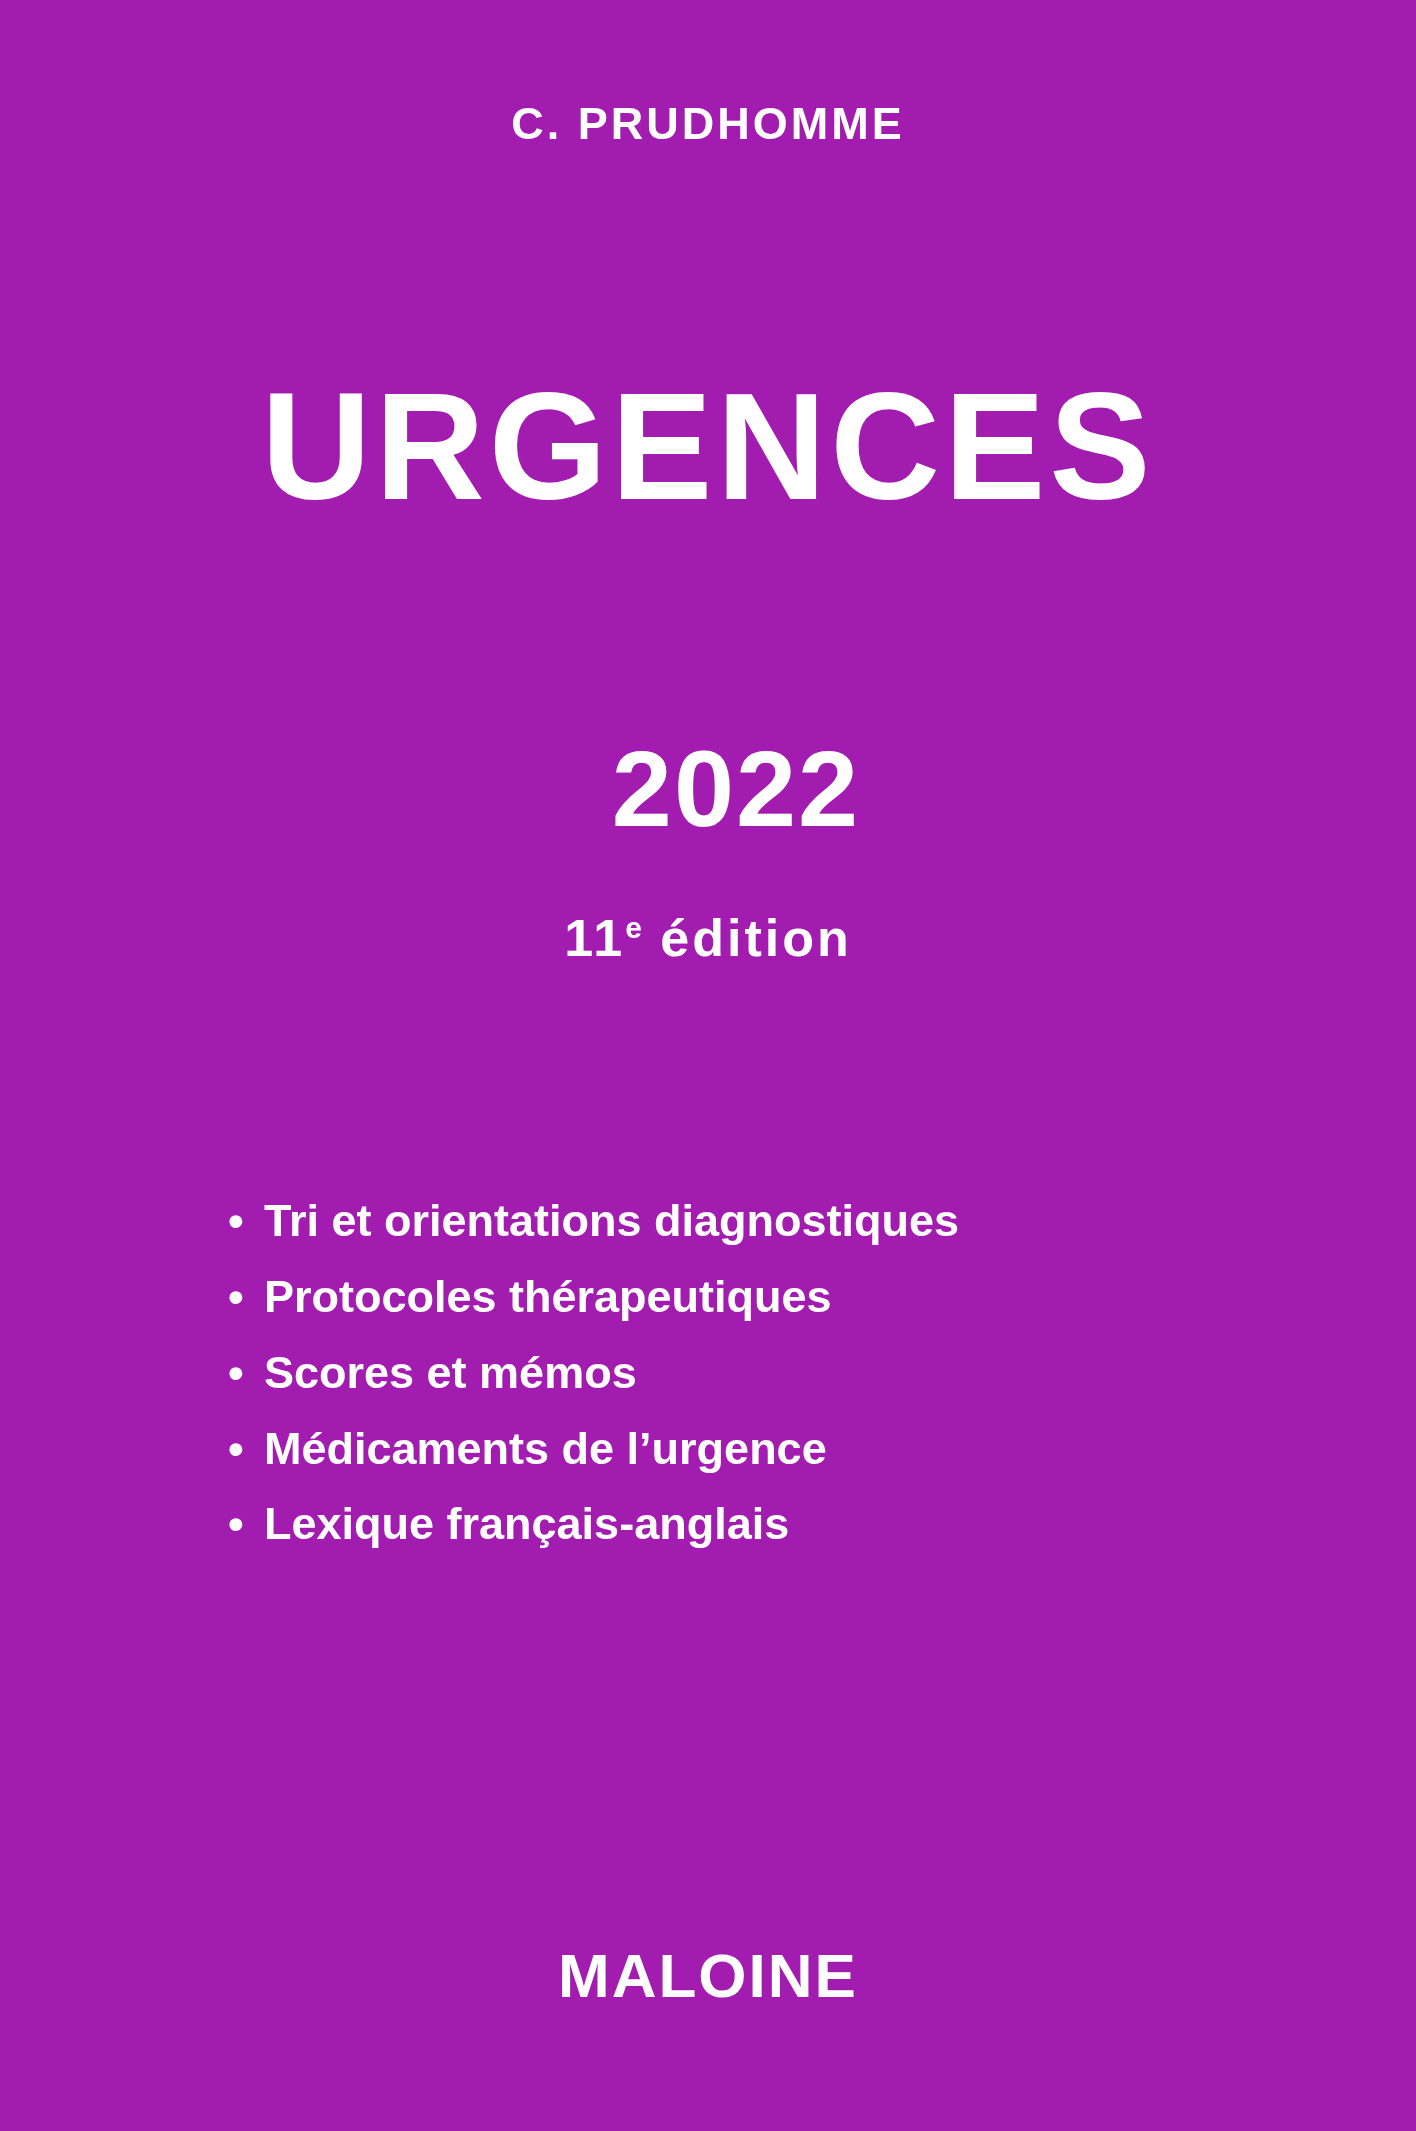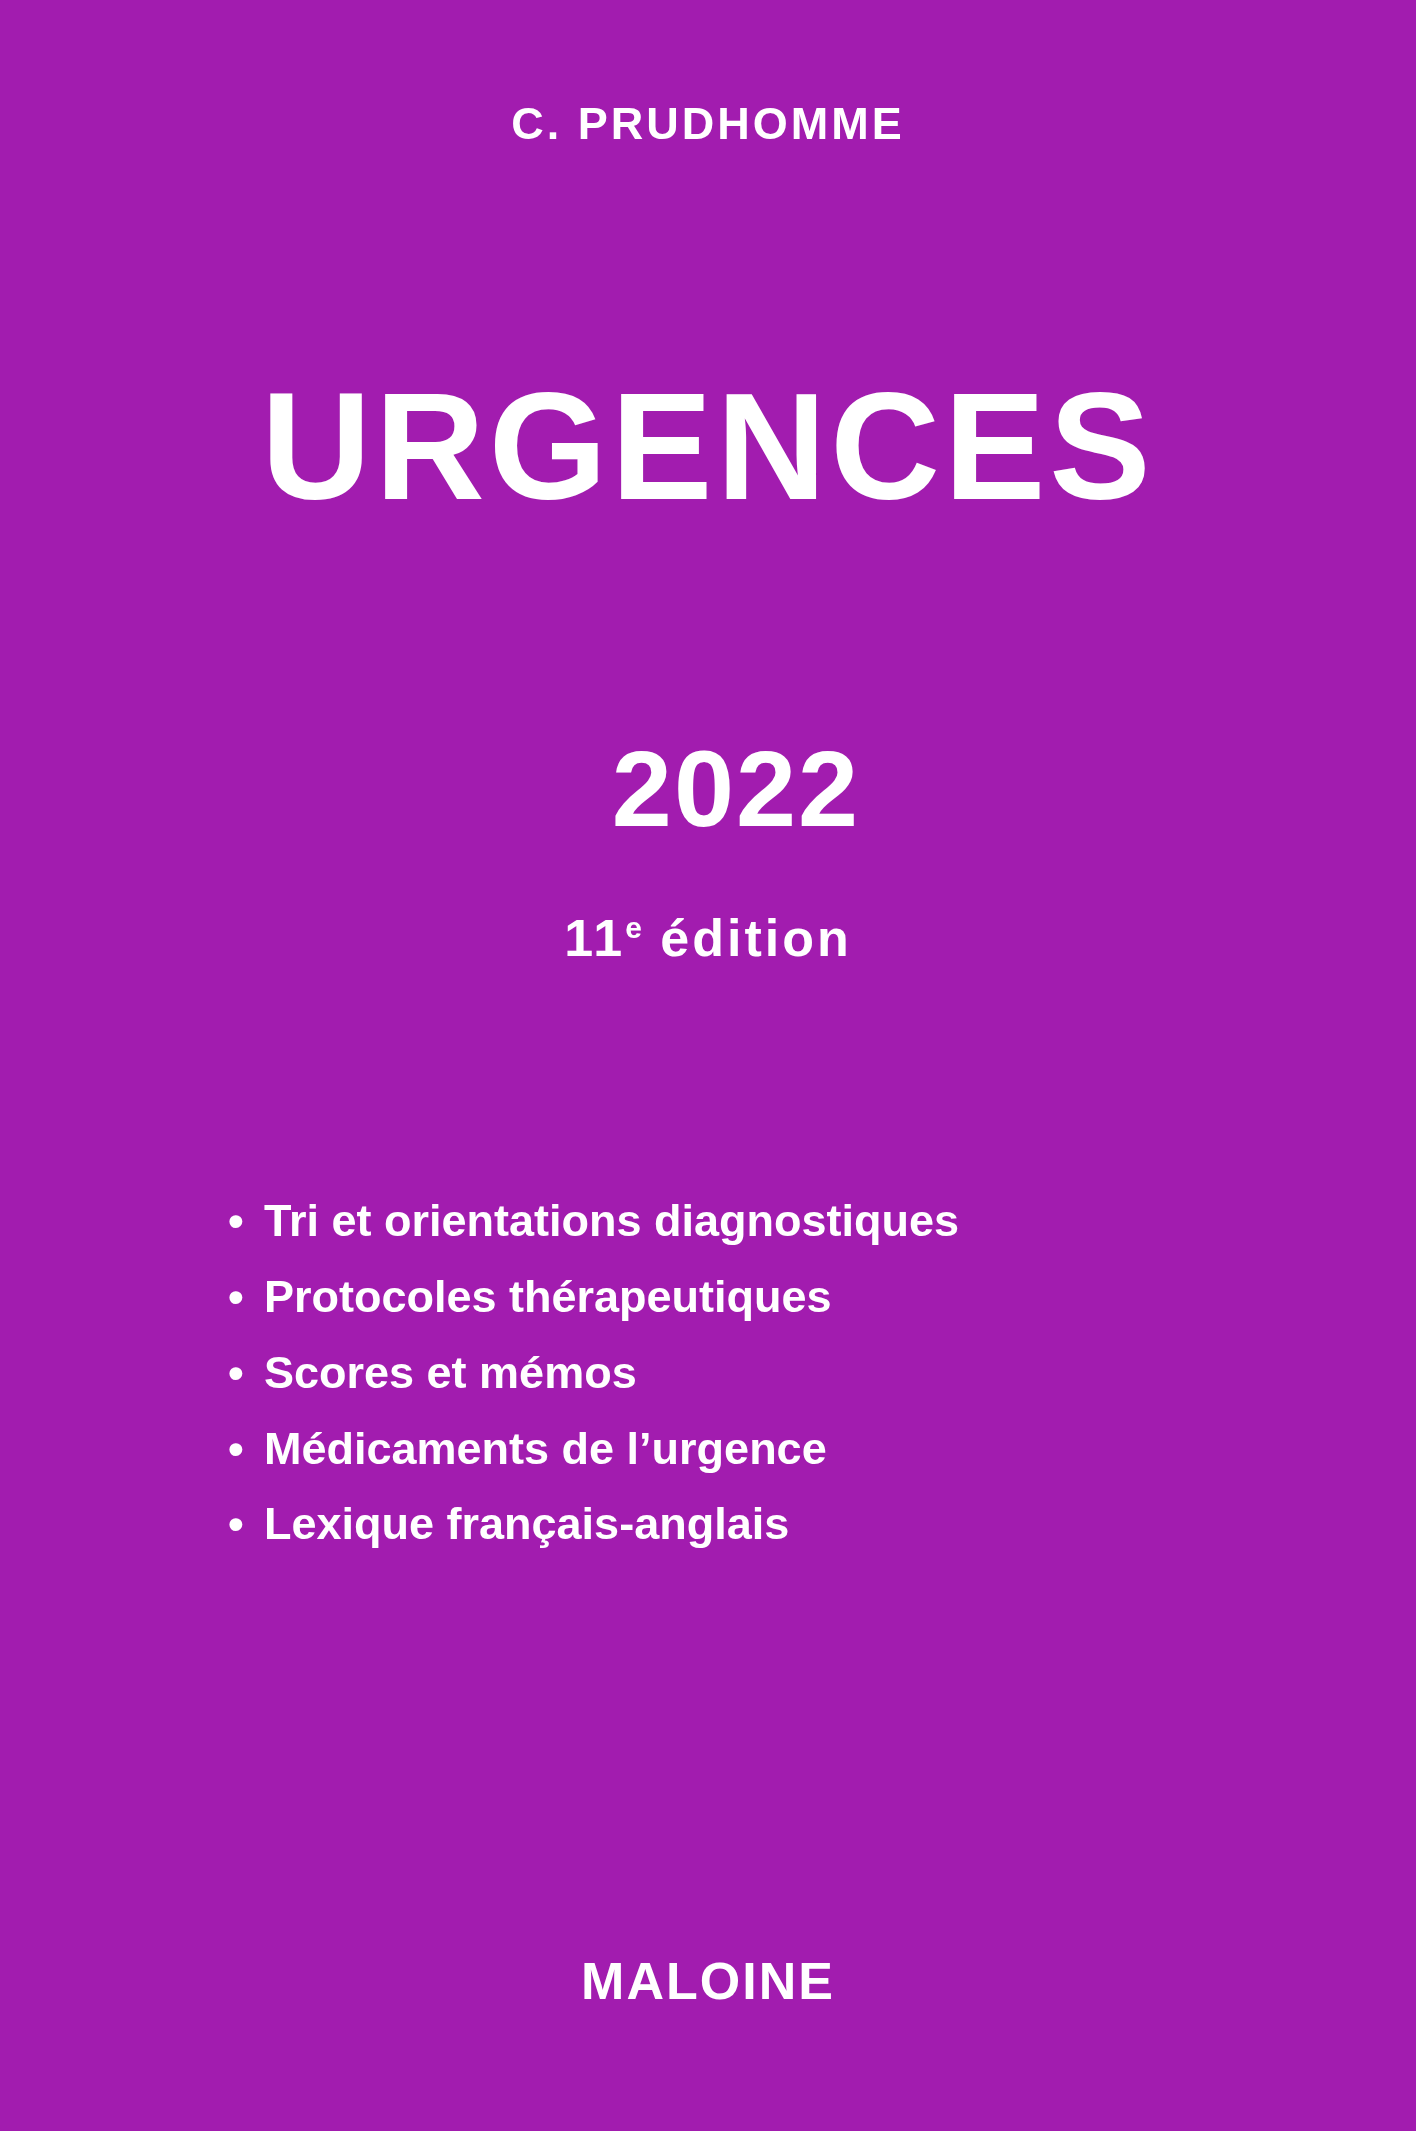--- a/index.html
+++ b/index.html
@@ -90,21 +90,21 @@
     display: inline-block;
     width: 36px;
   }
   .publisher {
     position: absolute;
     bottom: 120px;
     left: 0;
     width: 100%;
     text-align: center;
     color: #ffffff;
-    font-size: 52px;
+    font-size: 62px;
     font-weight: bold;
     letter-spacing: 2px;
   }
 </style>
 </head>
 <body>
 
 <div class="cover">
 
   <div class="author">C.  PRUDHOMME</div>

